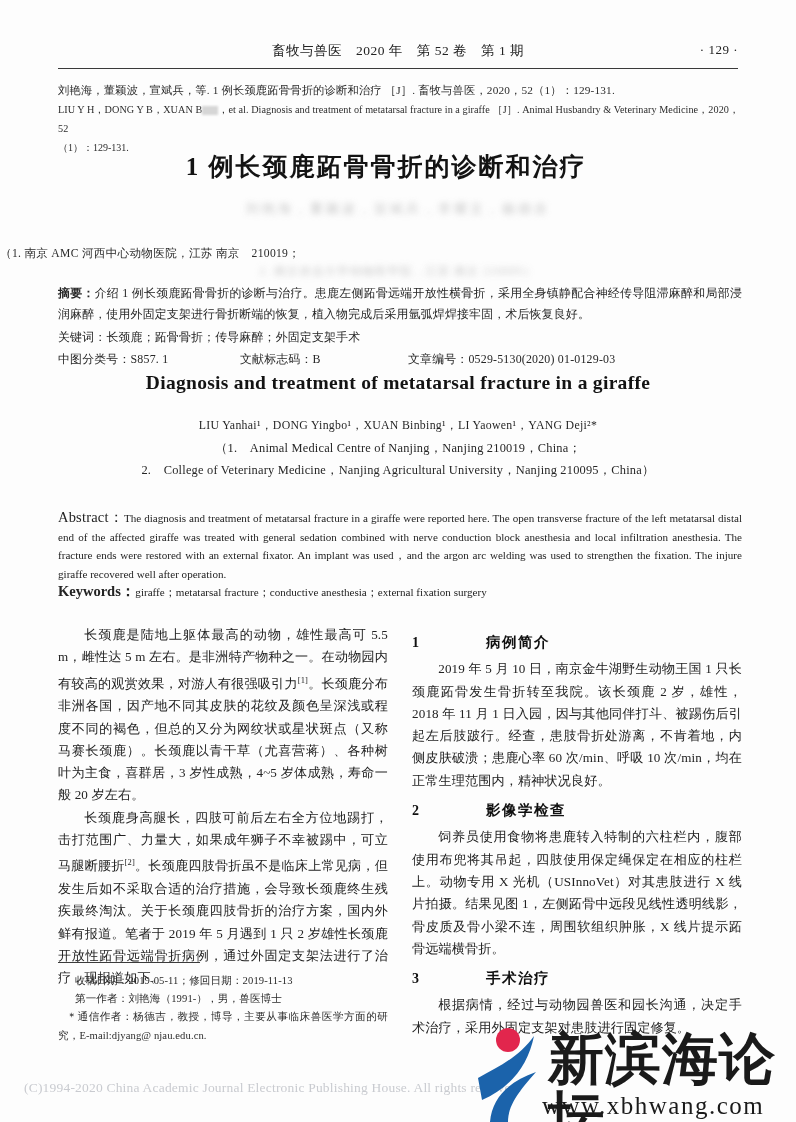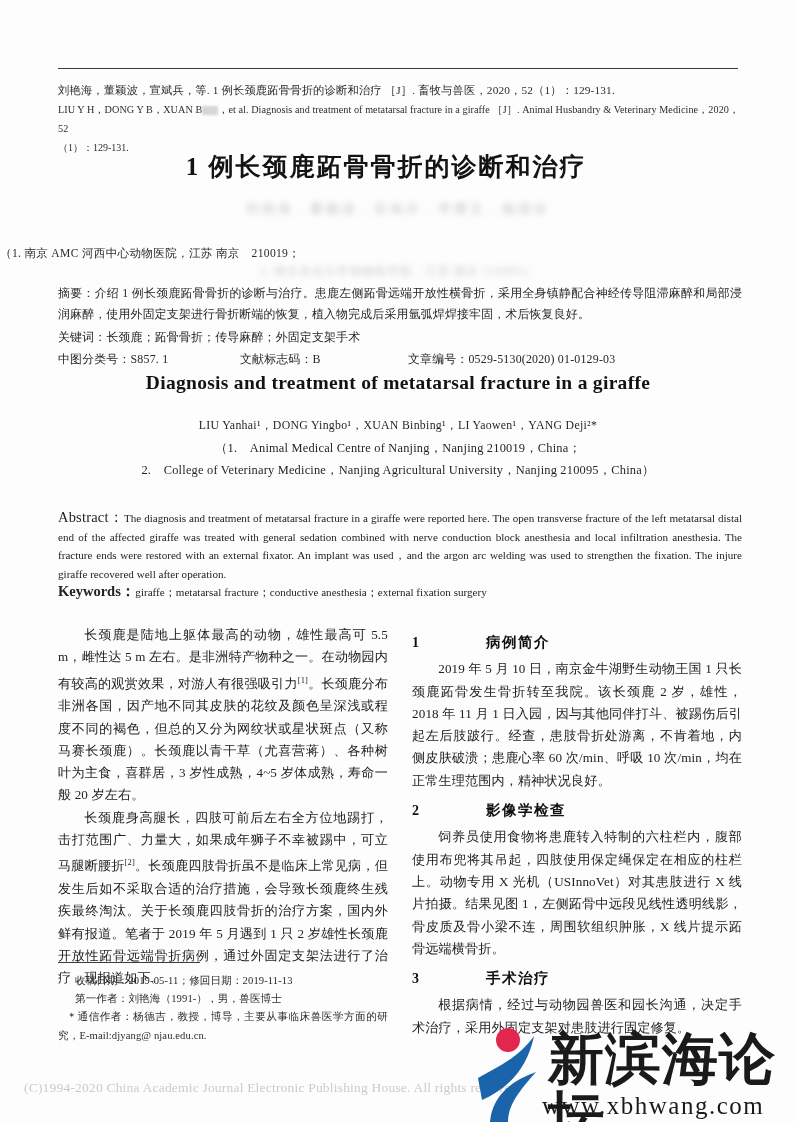--- a/index.html
+++ b/index.html
@@ -142,21 +142,21 @@
     left: 58px;
     top: 283px;
     width: 684px;
     font-size: 11.9px;
     line-height: 21px;
     text-align: justify;
     text-justify: inter-ideograph;
     color: #262626;
     letter-spacing: 0.2px;
   }
-  .abs-cn b { font-weight: normal; }
+  .abs-cn b { font-weight: bold; }
   .kw-cn {
     position: absolute;
     left: 58px;
     top: 327px;
     width: 684px;
     font-size: 11.9px;
     line-height: 21px;
     color: #262626;
     letter-spacing: 0.2px;
   }
@@ -355,20 +355,24 @@
     color: #1a1a1a;
     letter-spacing: 1.5px;
     font-family: "Liberation Serif", serif;
   }
 </style>
 </head>
 <body>
 
 <div class="page">
 
+  <div class="runhead">
+    <span class="runhead-center">畜牧与兽医　2020 年　第 52 卷　第 1 期</span>
+    <span class="runhead-page">· 129 ·</span>
+  </div>
   <div class="rule-top"></div>
 
   <div class="cites">
     <div class="cite-cn">刘艳海，董颖波，宣斌兵，等. 1 例长颈鹿跖骨骨折的诊断和治疗 ［J］. 畜牧与兽医，2020，52（1）：129-131.</div>
     <div class="cite-en"><span>LIU Y H，DONG Y B，XUAN B</span><span class="redact-sm"></span><span>，et al. Diagnosis and treatment of metatarsal fracture in a giraffe ［J］. Animal Husbandry &amp; Veterinary Medicine，2020，52</span></div>
     <div class="cite-en2">（1）：129-131.</div>
   </div>
 
   <div class="title-cn">1 例长颈鹿跖骨骨折的诊断和治疗</div>
 

